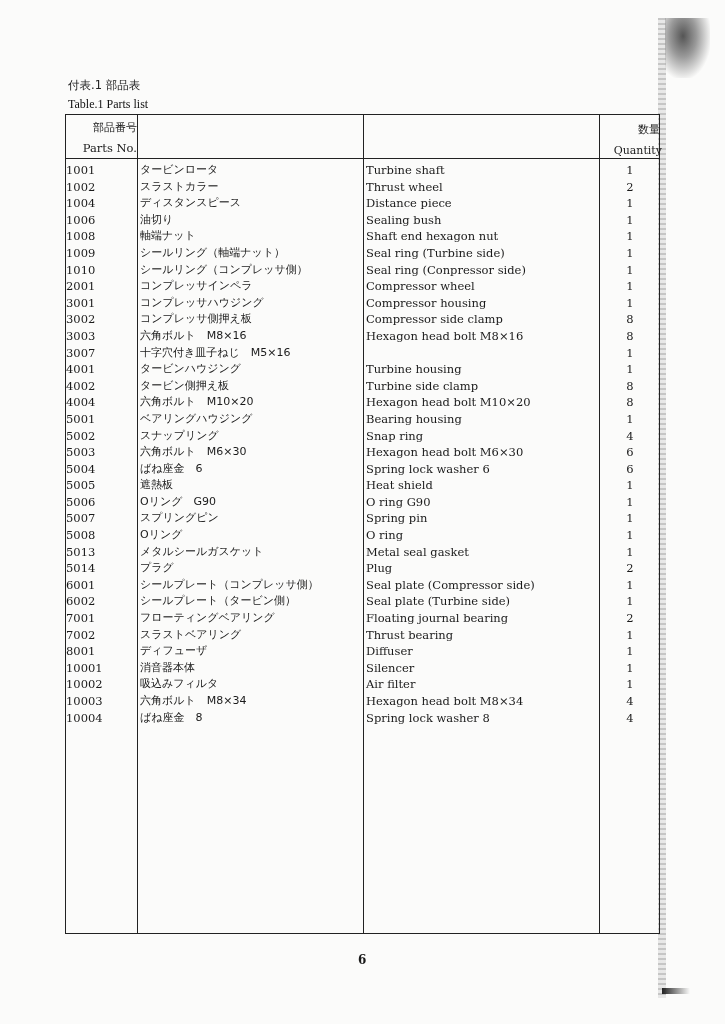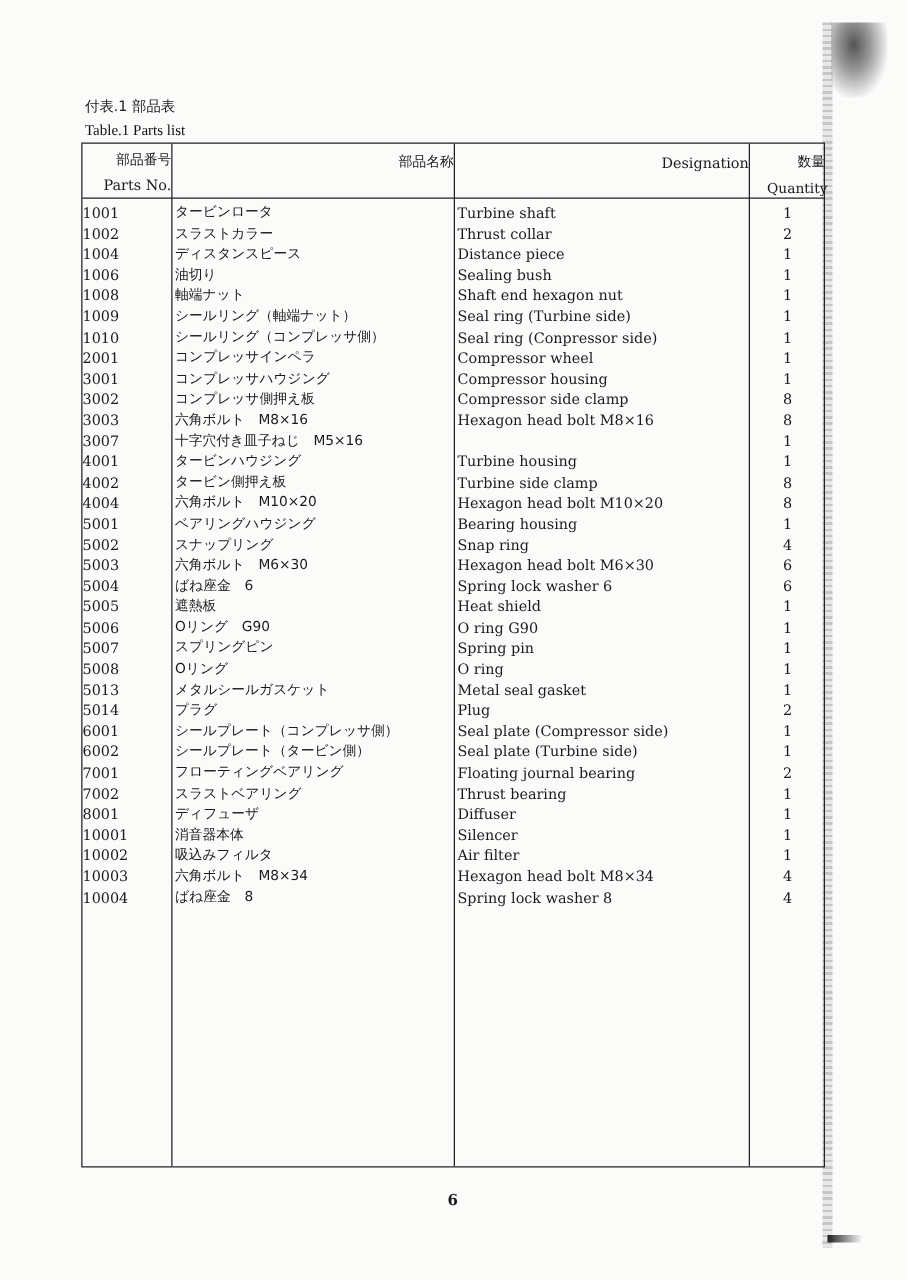--- a/index.html
+++ b/index.html
@@ -42,36 +42,34 @@
 <div class="caption-en">Table.1 Parts list</div>
 
 <div class="table">
   <div class="vline" style="left:71px"></div>
   <div class="vline" style="left:297px"></div>
   <div class="vline" style="left:533px"></div>
   <div class="hline"></div>
 
   <div class="hdr hdr-jp" style="left:0;width:71px;top:5px">部品番号</div>
   <div class="hdr" style="left:0;width:71px;top:26px">Parts No.</div>
-  <div class="hdr hdr-jp" style="left:72px;width:225px;top:7px">部品名称</div>
-  <div class="hdr" style="left:298px;width:235px;top:8px">Designation</div>
   <div class="hdr hdr-jp" style="left:534px;width:60px;top:7px">数量</div>
   <div class="hdr" style="left:534px;width:62px;top:29px;font-size:11px">Quantity</div>
 
   <div class="rows" id="rows">
       <div class="row">
         <span class="c-no">1001</span>
         <span class="c-jp">タービンロータ</span>
         <span class="c-en">Turbine shaft</span>
         <span class="c-qty">1</span>
       </div>
       <div class="row">
         <span class="c-no">1002</span>
         <span class="c-jp">スラストカラー</span>
-        <span class="c-en">Thrust collar</span>
+        <span class="c-en">Thrust wheel</span>
         <span class="c-qty">2</span>
       </div>
       <div class="row">
         <span class="c-no">1004</span>
         <span class="c-jp">ディスタンスピース</span>
         <span class="c-en">Distance piece</span>
         <span class="c-qty">1</span>
       </div>
       <div class="row">
         <span class="c-no">1006</span>

